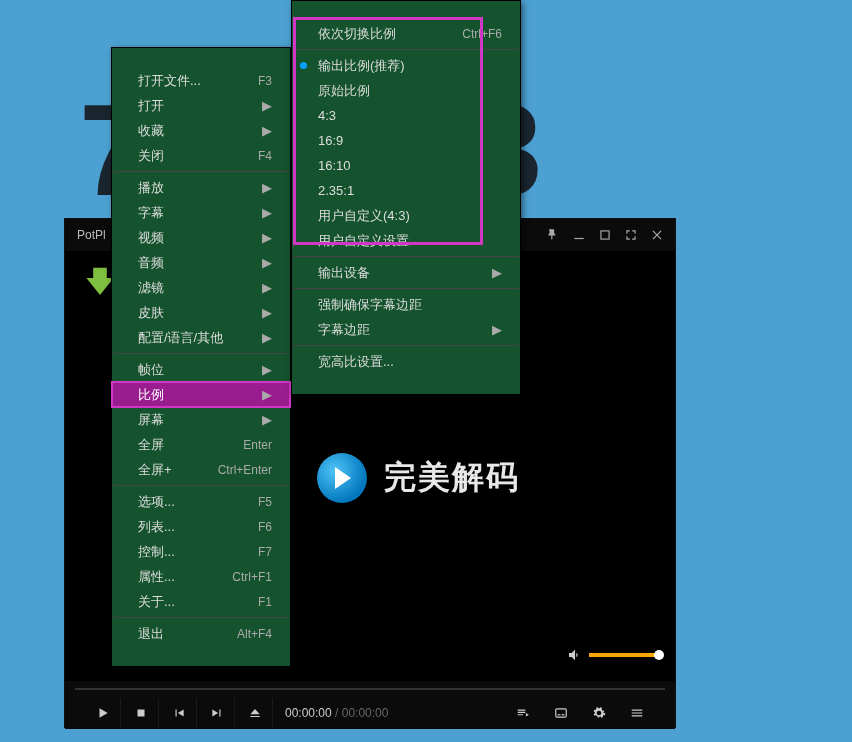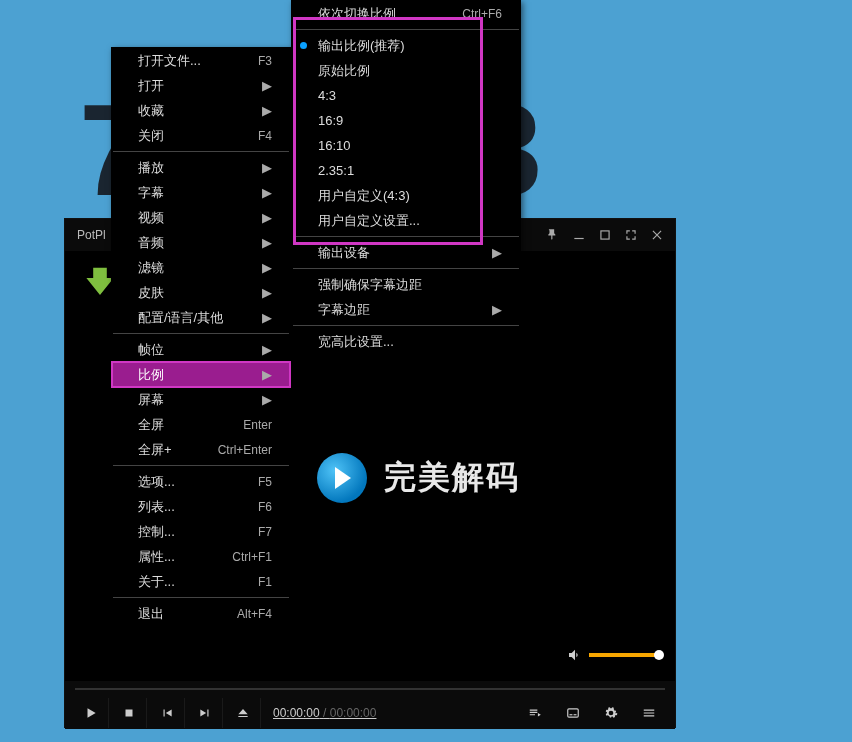--- a/index.html
+++ b/index.html
@@ -24,35 +24,35 @@
   .wm-text-en { color: #f7a600; font-size: 13px; margin-left: 40px; margin-top: -2px; }
 
   .center-logo { position: absolute; left: 252px; top: 202px; display: flex; align-items: center; gap: 17px; }
   .play-circle { width: 50px; height: 50px; border-radius: 50%; background: radial-gradient(circle at 35% 35%, #4fc3f7, #0277bd 70%); position: relative; }
   .play-circle::after { content:""; position:absolute; left:18px; top:14px; border-left:16px solid #fff; border-top:11px solid transparent; border-bottom:11px solid transparent; }
   .logo-text { color: #e8e8e8; font-size: 32px; font-weight: 600; letter-spacing: 2px; }
 
   .progress { height: 16px; background: #0b0b0b; position: relative; }
   .progress-line { position: absolute; left: 10px; right: 10px; top: 7px; height: 2px; background: #333; }
 
-  .controls { height: 32px; background: #0b0b0b; display: flex; align-items: center; padding: 0 8px; color: #ccc; font-size: 12px; text-decoration: underline; }
+  .controls { height: 32px; background: #0b0b0b; display: flex; align-items: center; padding: 0 20px; color: #ccc; font-size: 12px; }
   .ctrl-group { display: flex; gap: 2px; }
   .ctrl-btn { width: 36px; height: 30px; display: flex; align-items: center; justify-content: center; color: #ccc; border-right: 1px solid #1a1a1a; cursor: pointer; }
   .ctrl-btn svg { width: 14px; height: 14px; fill: currentColor; }
   .time { margin-left: 12px; color: #ccc; }
   .time .dur { color: #666; }
   .spacer { flex: 1; }
   .vol { display: flex; align-items: center; gap: 6px; margin-right: 8px; margin-top: -32px; }
   .vol-track { width: 70px; height: 4px; background: #f7a600; position: relative; }
   .vol-track::after { content:""; position:absolute; right:-5px; top:-3px; width:10px; height:10px; border-radius:50%; background:#fff; }
   .right-btns { display:flex; gap:2px; margin-left: 12px; }
   .right-btns .ctrl-btn { border-right: none; }
 
   
-  .menu { position: absolute; background: #000000; border: 1px solid #000; box-shadow: 2px 2px 6px rgba(0,0,0,.5); color: #ddd; font-size: 13px; padding: 0 0; }
+  .menu { position: absolute; background: #14532d; border: 1px solid #000; box-shadow: 2px 2px 6px rgba(0,0,0,.5); color: #ddd; font-size: 13px; padding: 20px 0; }
   .menu-item { display:flex; align-items:center; justify-content:space-between; height: 25px; padding: 0 18px 0 26px; cursor: default; white-space: nowrap; }
   .menu-item.sep { height: 0; border-top: 1px solid #444; margin: 3px 1px; padding: 0; }
   .menu-item .shortcut { color: #aaa; font-size: 12px; margin-left: 30px; }
   .menu-item .arrow { color: #aaa; margin-left: 30px; }
   .menu-item.highlight { background: #9a1d8f; outline: 2px solid #d037c4; outline-offset: -1px; color: #fff; }
 
   .menu-main { left: 111px; top: 47px; width: 180px; }
   .menu-sub  { left: 291px; top: 0px; width: 230px; }
   .submenu-box { position:absolute; left:293px; top:17px; width:190px; height:228px; border:3px solid #d037c4; pointer-events:none; }
 

